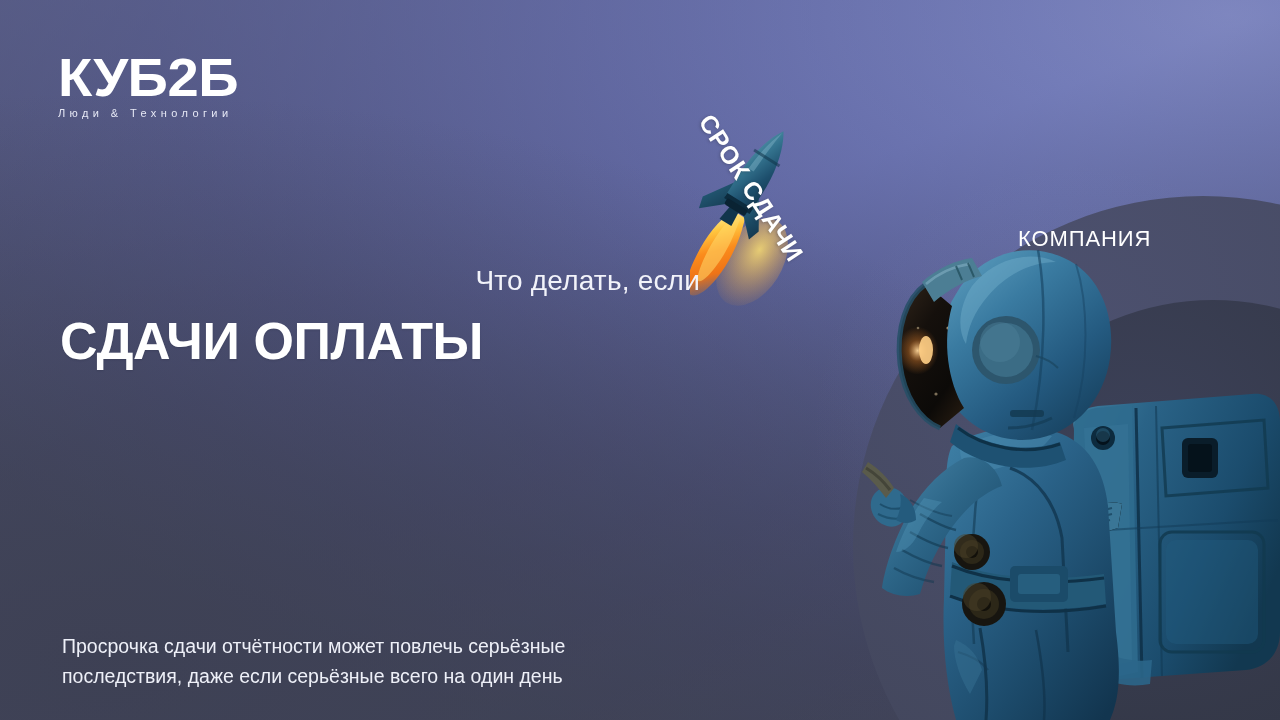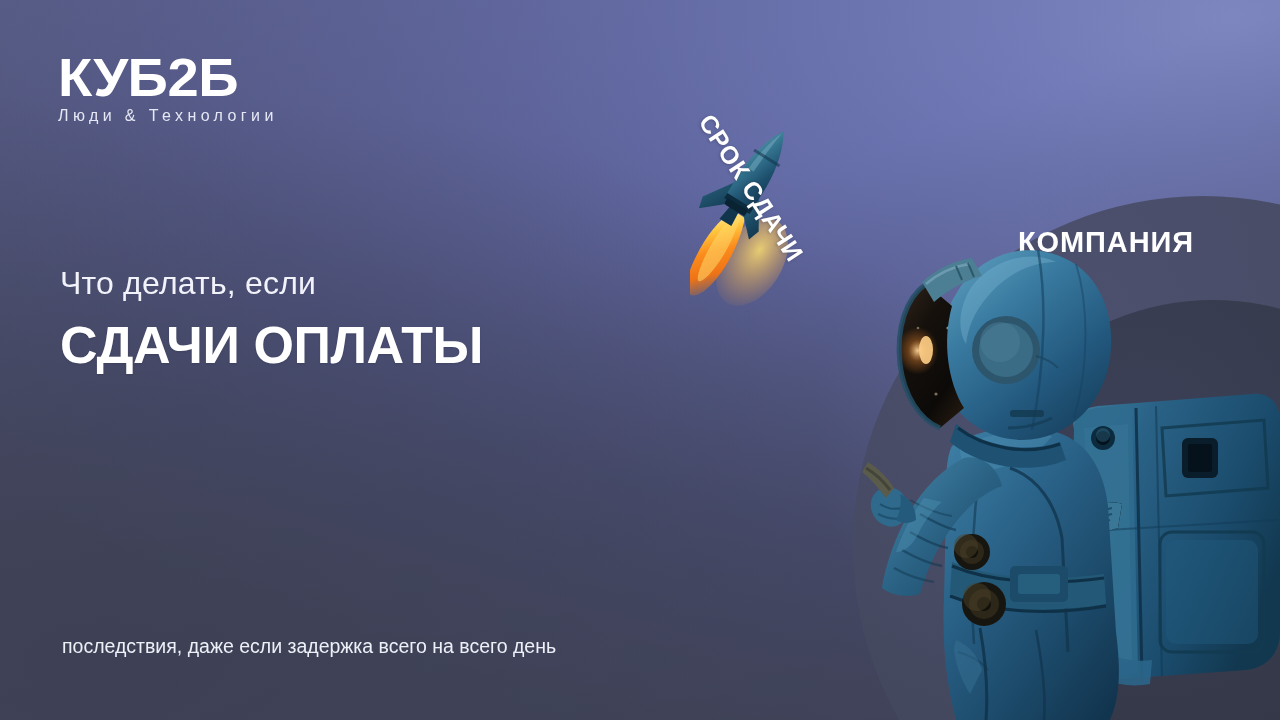--- a/index.html
+++ b/index.html
@@ -82,41 +82,42 @@
     line-height: 0.96;
     font-weight: 700;
     color: #ffffff;
     letter-spacing: -0.5px;
     transform: scaleX(1.04);
     transform-origin: left center;
     white-space: nowrap;
   }
   .logo-tag {
     margin-top: 3px;
-    font-size: 16px;
+    font-size: 11px;
     font-weight: 400;
     color: #e6e8f5;
     letter-spacing: 4.4px;
     white-space: nowrap;
   }
 
   
   .headline {
     position: absolute;
     left: 60px;
     top: 266px;
     width: 640px;
   }
   .kicker {
-    font-size: 32px;
+    font-size: 28px;
     font-weight: 400;
     color: #f2f3fa;
     letter-spacing: 0.2px;
     line-height: 1.1;
     margin-bottom: 17px;
+    text-align: right;
   }
   .title-line {
     font-size: 52px;
     font-weight: 700;
     color: #ffffff;
     letter-spacing: -0.4px;
     line-height: 1.075;
     white-space: nowrap;
     text-shadow: 0 1px 2px rgba(30,32,48,0.18);
   }
@@ -161,22 +162,22 @@
     transform: rotate(57deg);
     transform-origin: left top;
     text-shadow: 0 1px 3px rgba(40,42,60,0.35);
   }
 
   
   .company-label {
     position: absolute;
     left: 1018px;
     top: 226px;
-    font-size: 29px;
-    font-weight: 700;
+    font-size: 22px;
+    font-weight: 400;
     color: #ffffff;
     letter-spacing: 0.9px;
     white-space: nowrap;
   }
 
   
   .astronaut {
     position: absolute;
     left: 860px;
     top: 232px;
@@ -257,21 +258,22 @@
   </div>
 
   <div class="deadline-label">СРОК СДАЧИ</div>
 
   <div class="headline">
     <div class="kicker">Что делать, если</div>
     <div class="title-line">СДАЧИ ОПЛАТЫ</div>
   </div>
 
   <div class="subtitle">
-    <div>последствия, даже если задержка всего на всего день</div>
+    <div>Просрочка сдачи отчётности может повлечь серьёзные</div>
+    <div>последствия, даже если серьёзные всего на один день</div>
   </div>
 
   <div class="company-label">КОМПАНИЯ</div>
 
   <svg class="astronaut" viewBox="0 0 420 488">
     <defs>
       <linearGradient id="suitMain" x1="0.1" y1="0" x2="0.9" y2="1">
         <stop offset="0%" stop-color="#3d7ea4"></stop>
         <stop offset="35%" stop-color="#2a6288"></stop>
         <stop offset="70%" stop-color="#1c4a6a"></stop>

